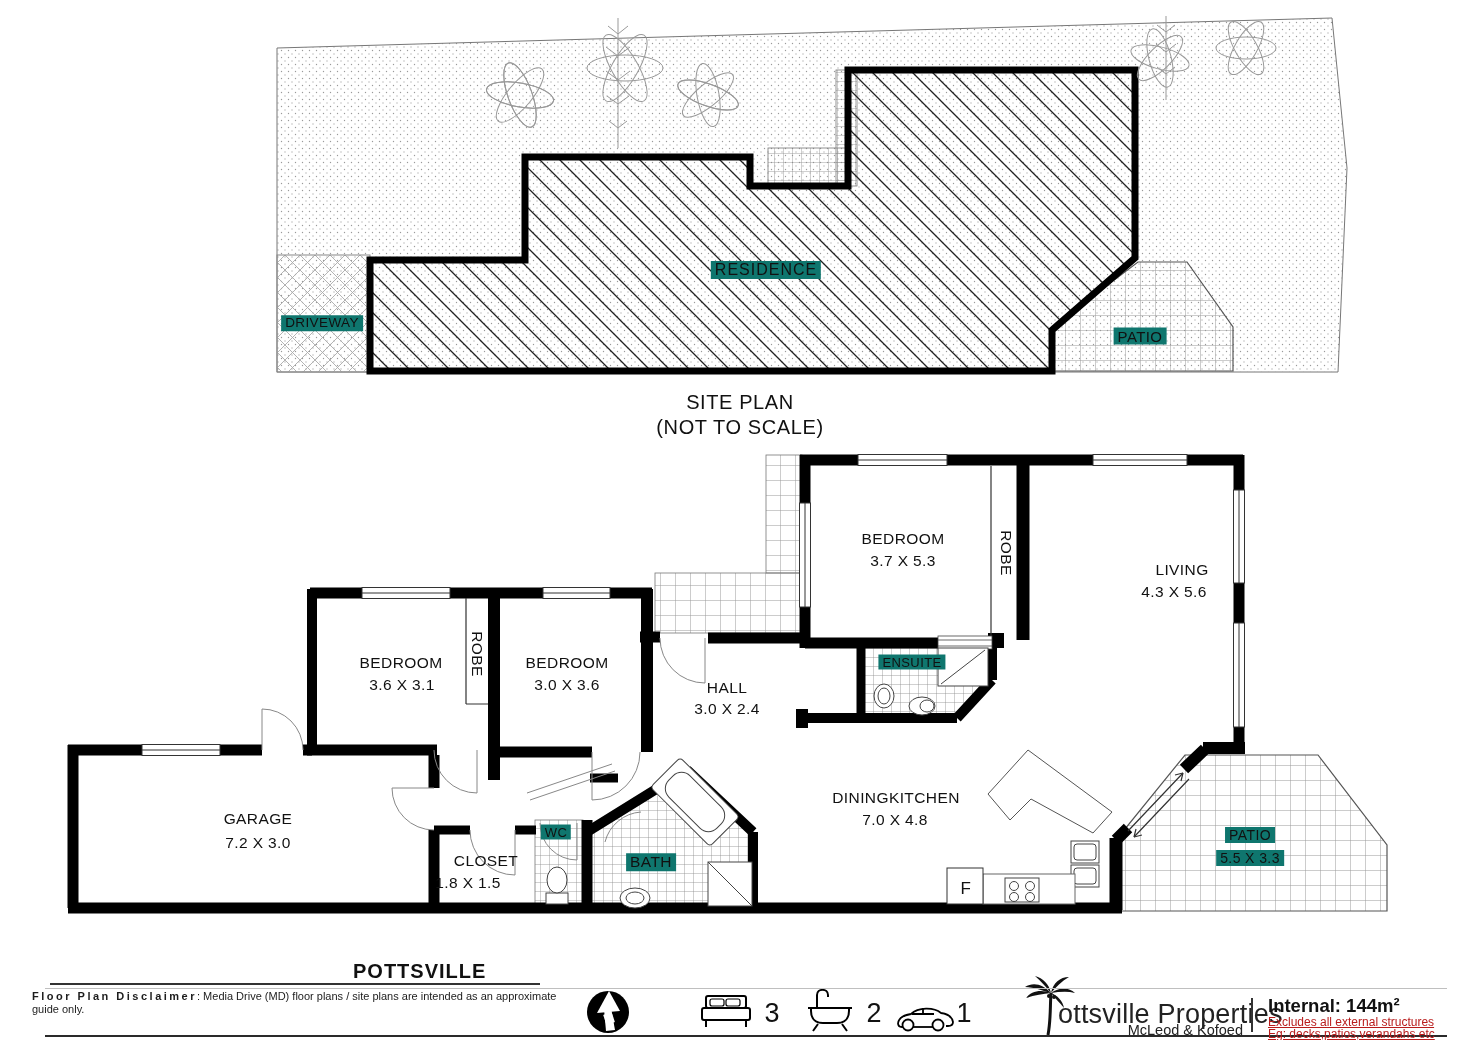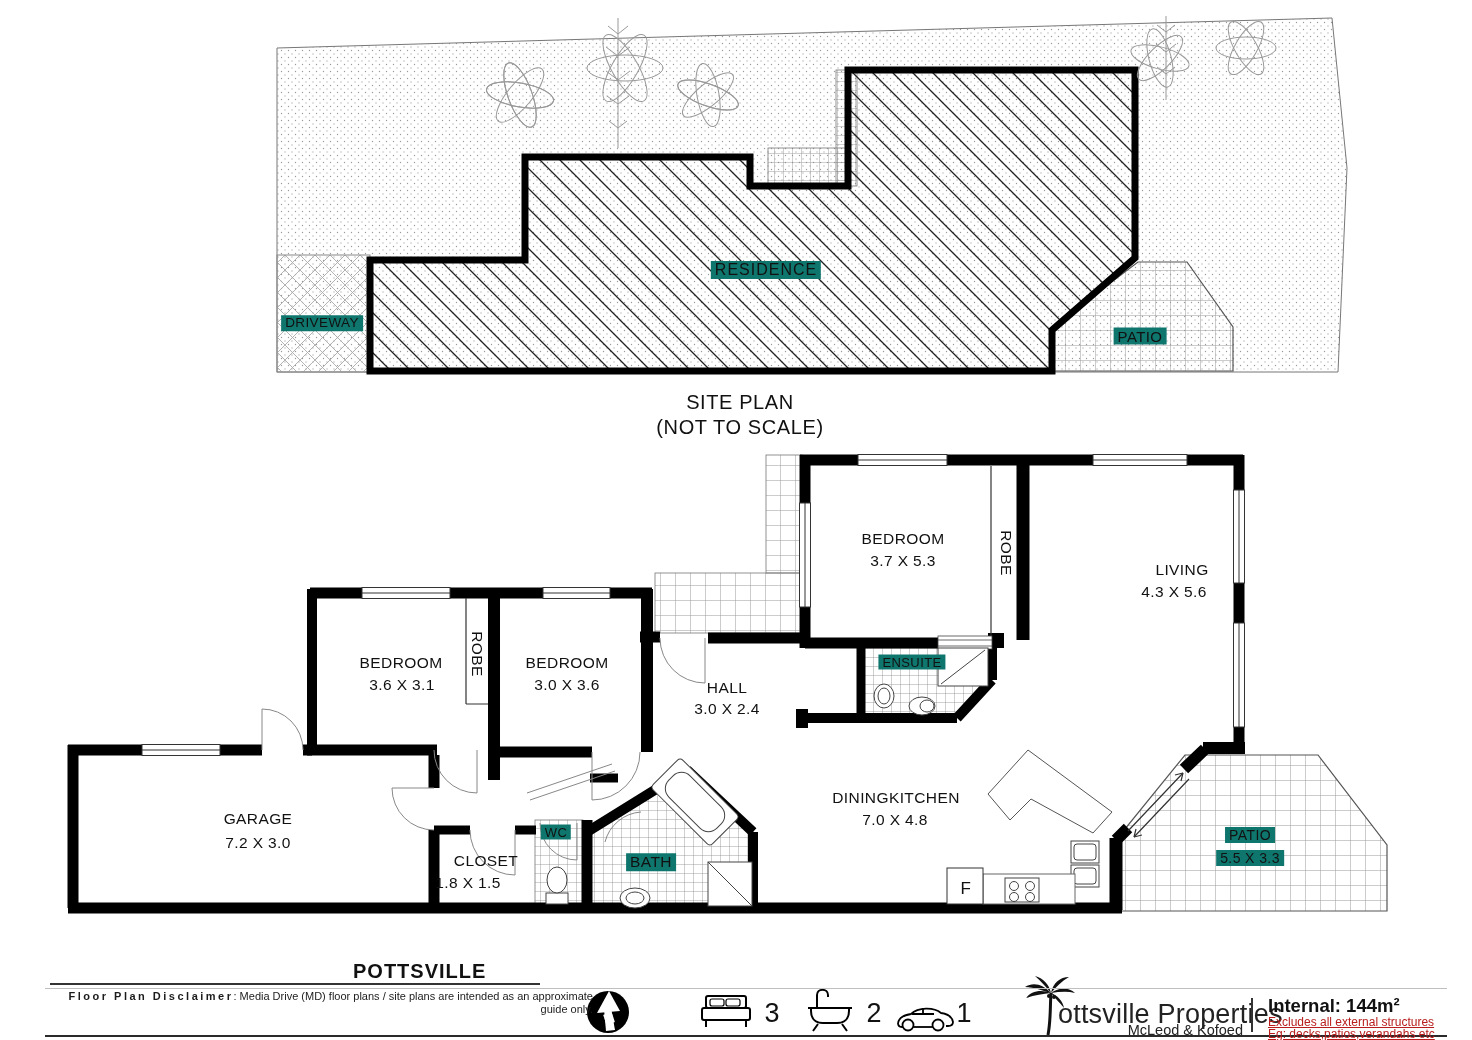--- a/index.html
+++ b/index.html
@@ -11,21 +11,21 @@
   .lbl.chip{background:#0f766e;padding:1px 4px;}
   .lbl.vert{transform:translate(-50%,-50%) rotate(90deg);}
   .lbl.big{font-size:20px;letter-spacing:.6px;}
   .lbl.small{font-size:13px;}
   .lbl.med{font-size:14px;}
   .addr{position:absolute;left:55px;top:953px;font-size:27px;font-weight:700;letter-spacing:.2px;}
   .suburb{position:absolute;left:353px;top:960px;font-size:20px;font-weight:700;letter-spacing:1px;}
   .rule-addr{position:absolute;left:50px;top:983px;width:490px;height:2px;background:#333;}
   .rule-top{position:absolute;left:45px;top:988px;width:1402px;height:1px;background:#bfbfbf;}
   .rule-bot{position:absolute;left:45px;top:1035px;width:1402px;height:2px;background:#2a2a2a;}
-  .disc{position:absolute;left:48px;top:990px;width:545px;text-align:right;
+  .disc{position:absolute;left:32px;top:990px;width:545px;text-align:left;
         font-size:11px;line-height:12.6px;color:#1c1c1c;}
   .disc .dt{font-weight:700;letter-spacing:2.5px;}
   .statnum{position:absolute;transform:translate(-50%,-50%);font-size:27px;color:#111;}
   .brand-name{position:absolute;left:1058px;top:999px;font-size:27px;color:#222;letter-spacing:.2px;}
   .brand-sub{position:absolute;left:1100px;top:1022px;width:143px;text-align:right;
              font-size:14.5px;color:#222;}
   .brand-bar{position:absolute;left:1251px;top:998px;width:2px;height:34px;background:#333;}
   .int-label{position:absolute;left:1268px;top:995px;font-size:18.5px;font-weight:700;color:#111;}
   .int-note{position:absolute;left:1268px;font-size:12px;color:#b91c1c;text-decoration:underline;}
   .compass-n{position:absolute;left:609px;top:1018px;transform:translate(-50%,-50%) rotate(-18deg);

